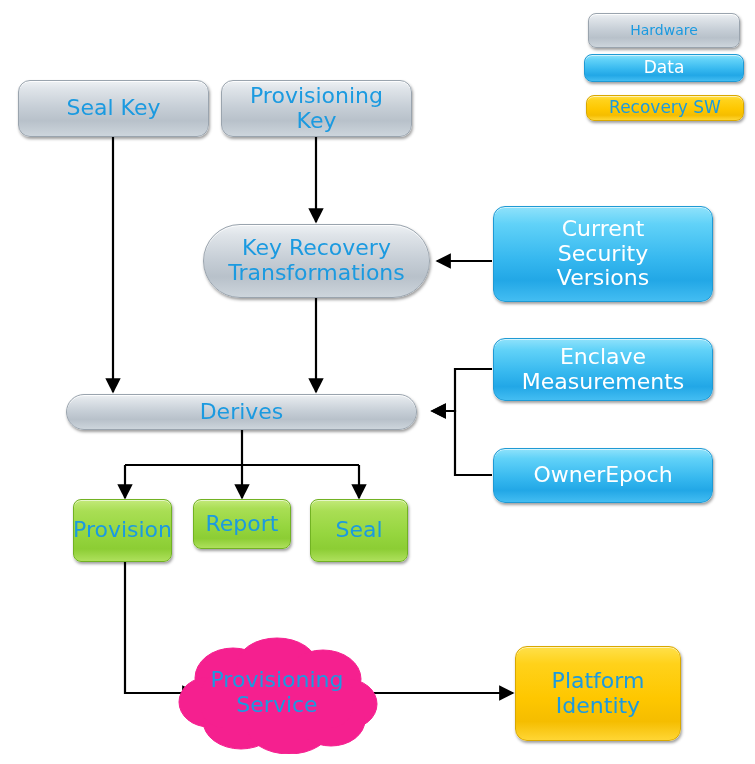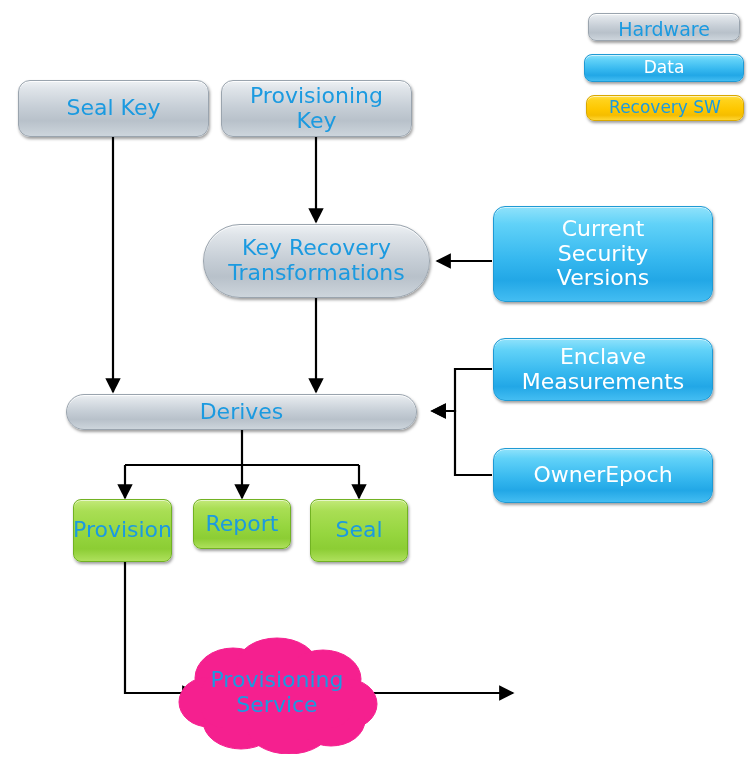--- a/index.html
+++ b/index.html
@@ -128,21 +128,21 @@
       <path d="M 125 562 L 125 693 L 196 693"></path>
 
       <path d="M 372 693 L 513 693"></path>
     </g>
 
     <g fill="none" stroke="#000000" stroke-width="2.2">
       <path d="M 125 465 L 359 465"></path>
     </g>
   </svg>
 
-  <div class="node hw r-sm legend-item" style="left:588px; top:13px; width:152px; height:28px; font-size:19px;align-items:flex-end;">
+  <div class="node hw r-sm legend-item" style="left:588px; top:13px; width:152px; height:35px; font-size:14px;">
     <span>Hardware</span>
   </div>
   <div class="node data r-sm legend-item" style="left:584px; top:54px; width:160px; height:28px; font-size:17px;">
     <span>Data</span>
   </div>
   <div class="node sw r-sm legend-item" style="left:586px; top:95px; width:158px; height:26px; font-size:17px;">
     <span>Recovery SW</span>
   </div>
 
   <div class="node hw r-md" style="left:18px; top:80px; width:191px; height:57px; font-size:22px;">
@@ -201,14 +201,18 @@
         <ellipse cx="70" cy="89" rx="38" ry="28"></ellipse>
         <ellipse cx="118" cy="95" rx="42" ry="27"></ellipse>
         <ellipse cx="160" cy="88" rx="34" ry="26"></ellipse>
         <rect x="30" y="40" width="152" height="56" rx="22"></rect>
       </g>
     </svg>
     <div class="cloud-label" style="font-size:22px;">Provisioning
 Service</div>
   </div>
 
+  <div class="node sw r-md" style="left:515px; top:646px; width:166px; height:95px; font-size:22px;">
+    <span>Platform
+Identity</span>
+  </div>
 
 </div>
 
 </body></html>

